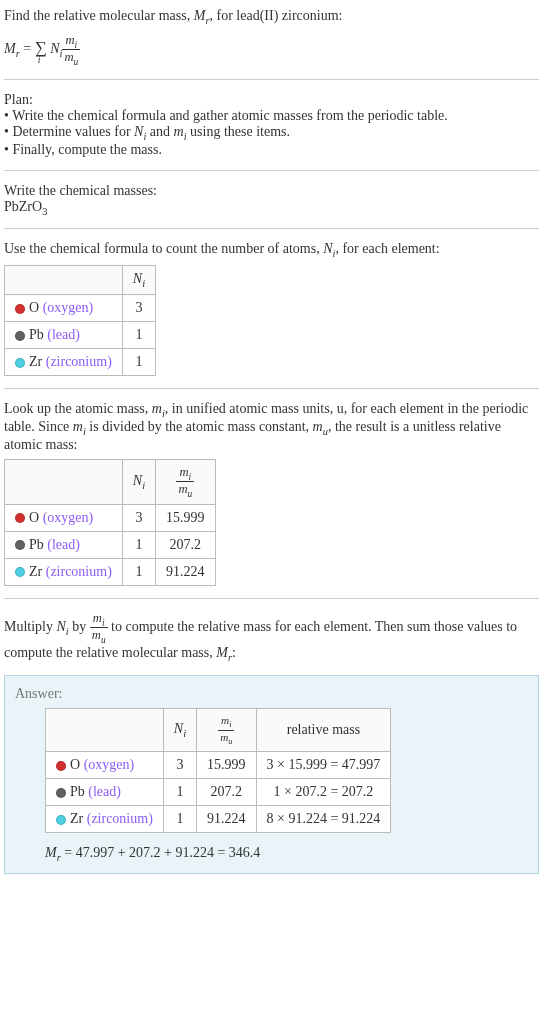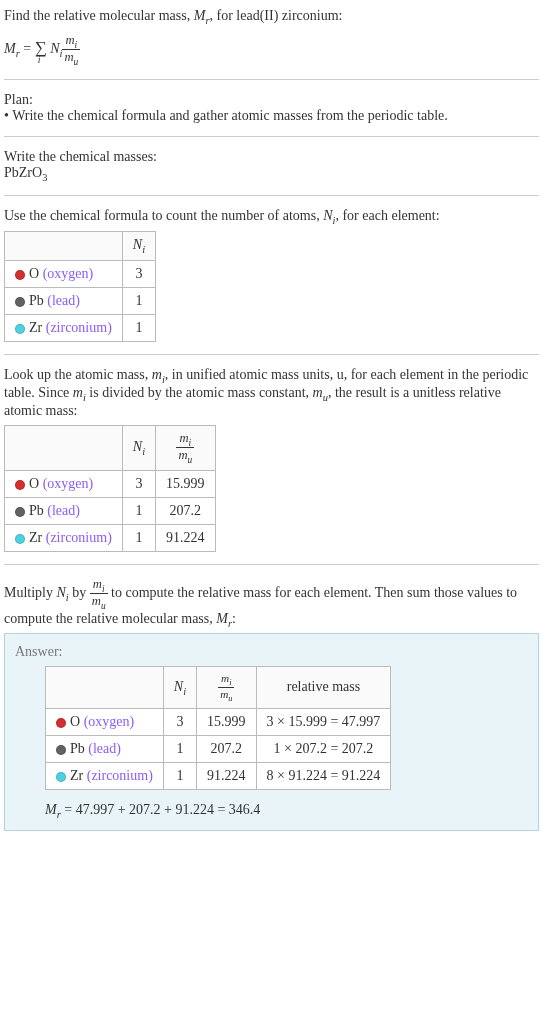--- a/index.html
+++ b/index.html
@@ -54,21 +54,21 @@
       border: 1px solid rgba(0,0,0,0.15);
     }
     .dot-o { background: #d32f2f; }
     .dot-pb { background: #616161; }
     .dot-zr { background: #4dd0e1; }
     .gray { color: #8b5cf6; }
     .answer-box {
       background: #e8f4f8;
       border: 1px solid #b0d4e0;
       padding: 10px;
-      margin-top: 4px;
+      margin-top: 13px;
     }
     .answer-box table {
       background: #fff;
       margin-left: 30px;
     }
     .answer-label {
       color: #777;
       margin-bottom: 6px;
     }
     .frac {
@@ -100,20 +100,24 @@
   <div style="margin-top:7px;">
     <span class="inline-it"><span>M</span><sub>r</sub></span><span> = </span><span style="position:relative; display:inline-block;"><span style="font-size:1.2em;">∑</span><span class="inline-it" style="position:absolute; left:3px; top:16px; font-size:0.7em;">i</span></span>&nbsp;<span class="inline-it"><span>N</span><sub>i</sub></span><span class="frac"><span class="num inline-it"><span>m</span><sub>i</sub></span><span class="den inline-it"><span>m</span><sub>u</sub></span></span>
   </div>
 </div>
 
 <hr>
 
 <div class="section">
   <div>Plan:</div>
   <div>• Write the chemical formula and gather atomic masses from the periodic table.</div>
+  <div>
+    <span>• Determine values for </span><span class="inline-it"><span>N</span><sub>i</sub></span><span> and </span><span class="inline-it"><span>m</span><sub>i</sub></span><span> using these items.</span>
+  </div>
+  <div>• Finally, compute the mass.</div>
 </div>
 
 <hr>
 
 <div class="section">
   <div>Write the chemical masses:</div>
   <div><span>PbZrO</span><sub>3</sub></div>
 </div>
 
 <hr>

